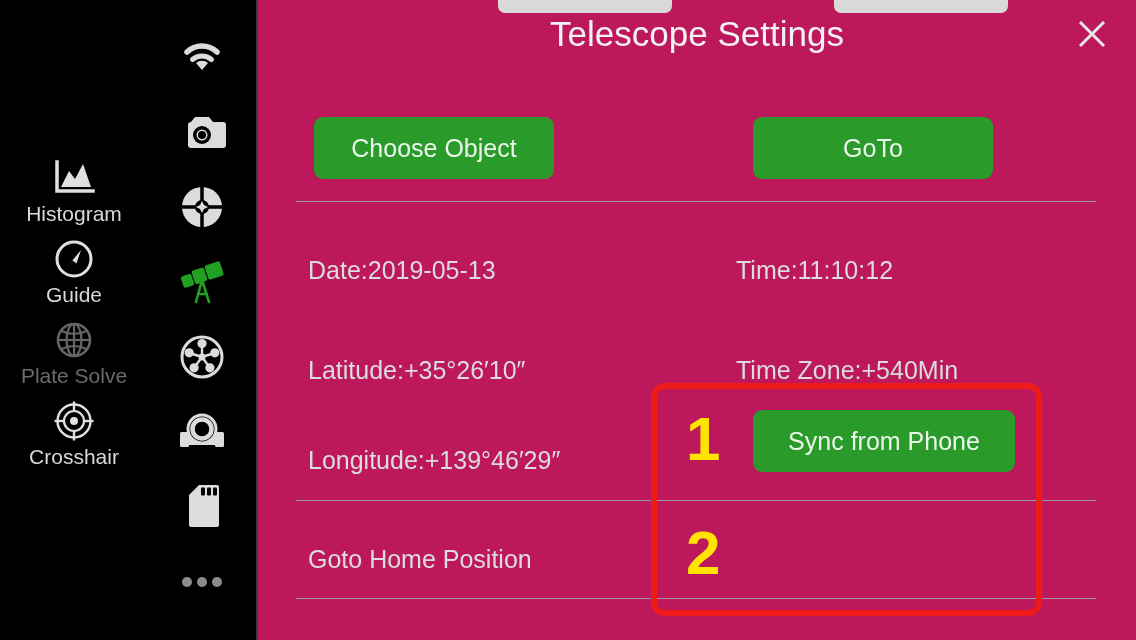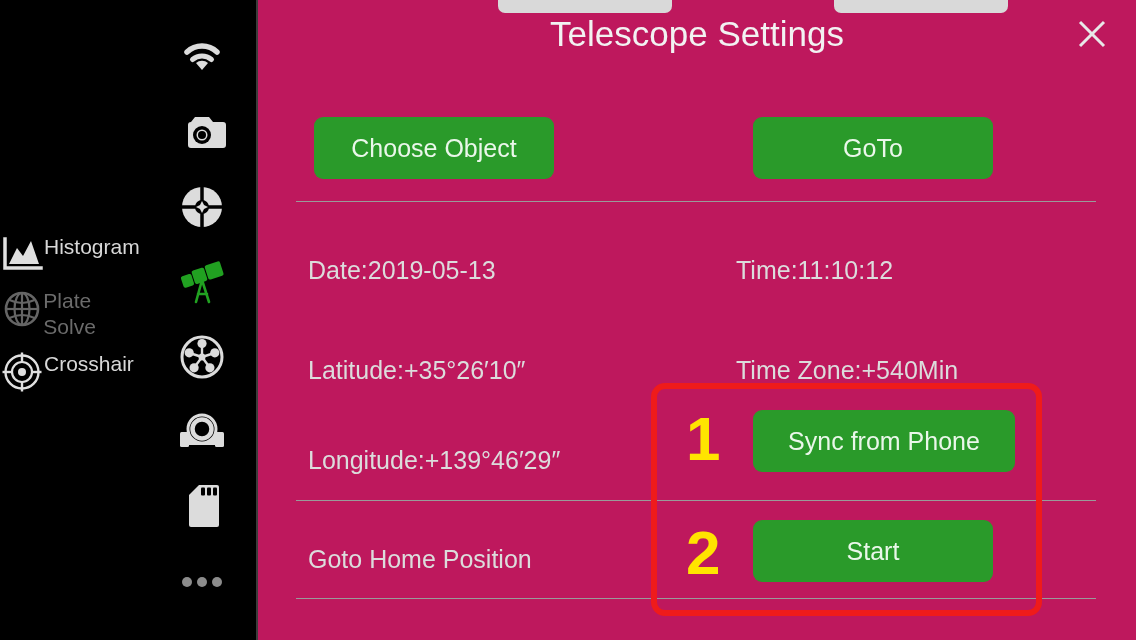--- a/index.html
+++ b/index.html
@@ -25,21 +25,22 @@
     width: 148px;
     height: 640px;
     display: flex;
     flex-direction: column;
     align-items: center;
     justify-content: center;
     background: #000;
   }
   .tool-item {
     display: flex;
-    flex-direction: row;
+    flex-direction: column;
+    align-items: center;
     width: 148px;
     margin-bottom: 10px;
   }
   .tool-item:last-child { margin-bottom: 14px; }
   .tool-glyph {
     width: 44px;
     height: 44px;
     display: flex;
     align-items: center;
     justify-content: center;
@@ -251,20 +252,29 @@
   <div class="tool-item">
     <span class="tool-glyph">
       <svg width="44" height="40" viewBox="0 0 44 40">
         <path d="M5 4 L5 33 L41 33" stroke="#e0e0e0" stroke-width="3.5" fill="none" stroke-linecap="square"></path>
         <path d="M9 29 L17 13 L23 21 L31 6 L39 29 Z" fill="#e0e0e0"></path>
       </svg>
     </span>
     <span class="tool-label">Histogram</span>
   </div>
 
+  <div class="tool-item">
+    <span class="tool-glyph">
+      <svg width="42" height="42" viewBox="0 0 42 42">
+        <circle cx="21" cy="21" r="17" stroke="#e0e0e0" stroke-width="3" fill="none"></circle>
+        <path d="M28 12 L14 29 L19.5 22.5 L23.5 25.5 Z" fill="#e0e0e0"></path>
+      </svg>
+    </span>
+    <span class="tool-label">Guide</span>
+  </div>
 
   <div class="tool-item disabled">
     <span class="tool-glyph">
       <svg width="42" height="42" viewBox="0 0 42 42">
         <circle cx="21" cy="21" r="16" stroke="#e0e0e0" stroke-width="2.6" fill="none"></circle>
         <ellipse cx="21" cy="21" rx="7.5" ry="16" stroke="#e0e0e0" stroke-width="2.2" fill="none"></ellipse>
         <line x1="5" y1="21" x2="37" y2="21" stroke="#e0e0e0" stroke-width="2.2"></line>
         <line x1="21" y1="5" x2="21" y2="37" stroke="#e0e0e0" stroke-width="2.2"></line>
         <path d="M8.5 12 Q21 18 33.5 12" stroke="#e0e0e0" stroke-width="2" fill="none"></path>
         <path d="M8.5 30 Q21 24 33.5 30" stroke="#e0e0e0" stroke-width="2" fill="none"></path>
@@ -416,21 +426,20 @@
     <div class="setting-row" style="top:350px; height:80px;">
       <span class="row-text cell-left">Longitude:+139°46′29″</span>
     </div>
     <button id="btn-sync-from-phone" class="btn-green">Sync from Phone</button>
 
     <div class="row-divider" style="top:430px;"></div>
 
     <div class="setting-row" style="top:450px; height:78px;">
       <span class="row-text cell-left">Goto Home Position</span>
     </div>
-    <button id="btn-start" class="btn-green">Start</button>
 
     <div class="row-divider" style="top:528px;"></div>
 
   </div>
 </div>
 
 <div id="annotation-box"></div>
 <div id="annotation-number-1" class="annotation-number">1</div>
 <div id="annotation-number-2" class="annotation-number">2</div>
 

